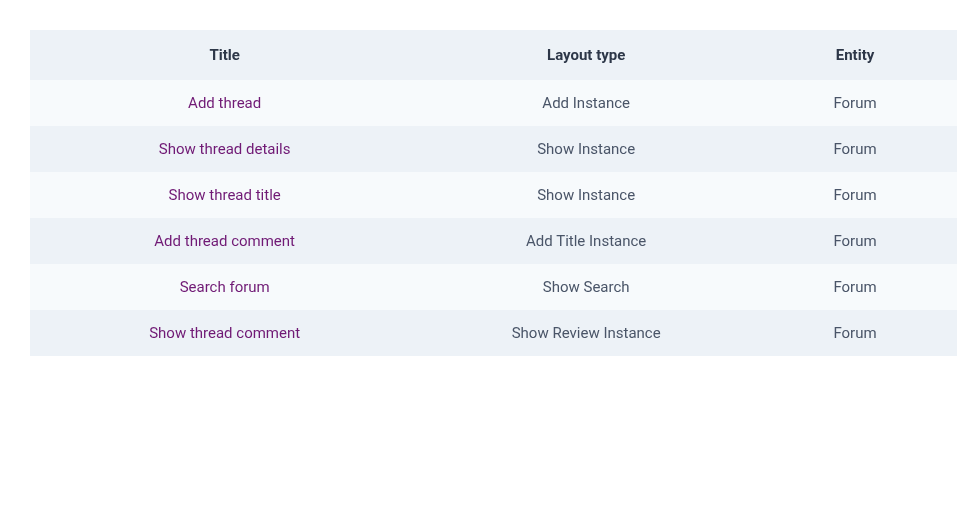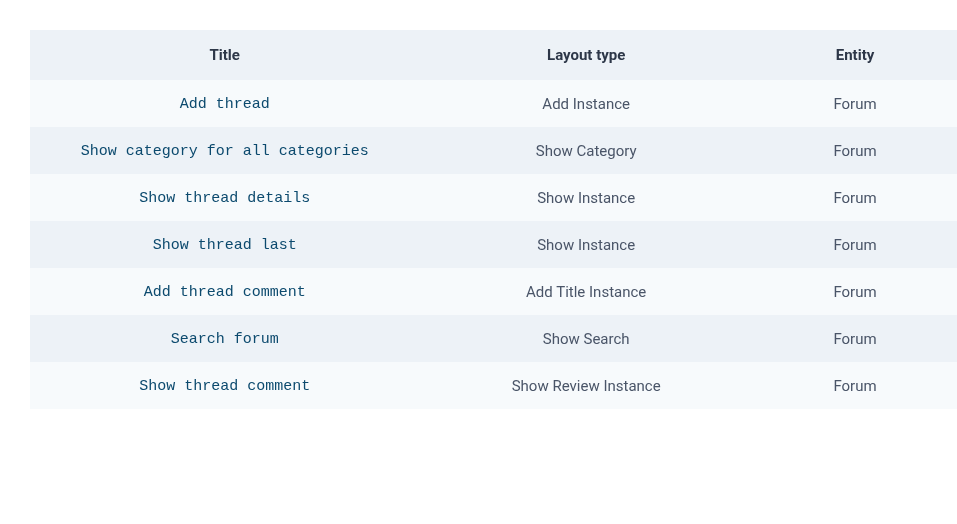--- a/index.html
+++ b/index.html
@@ -28,24 +28,23 @@
     .data-row:nth-child(even) {
       background: #edf2f7;
     }
     .data-cell {
       padding: 14px 12px;
       font-size: 15px;
       text-align: center;
       color: #4a5568;
     }
     .link {
-      color: #0c4a6e;
+      color: #701a75;
       text-decoration: none;
       cursor: pointer;
-      font-family: Liberation Mono, monospace;
     }
     .col-title { width: 42%; }
     .col-layout { width: 36%; margin-top: 32px; }
     .col-entity { width: 22%; }
   </style>
 </head>
 <body>
 
 <table class="table">
   <thead>
@@ -55,31 +54,26 @@
       <th class="header-cell col-entity">Entity</th>
     </tr>
   </thead>
   <tbody id="table-body">
   <tr class="data-row">
         <td class="data-cell col-title"><a class="link">Add thread</a></td>
         <td class="data-cell col-layout">Add Instance</td>
         <td class="data-cell col-entity">Forum</td>
       </tr>
       <tr class="data-row">
-        <td class="data-cell col-title"><a class="link">Show category for all categories</a></td>
-        <td class="data-cell col-layout">Show Category</td>
-        <td class="data-cell col-entity">Forum</td>
-      </tr>
-      <tr class="data-row">
         <td class="data-cell col-title"><a class="link">Show thread details</a></td>
         <td class="data-cell col-layout">Show Instance</td>
         <td class="data-cell col-entity">Forum</td>
       </tr>
       <tr class="data-row">
-        <td class="data-cell col-title"><a class="link">Show thread last</a></td>
+        <td class="data-cell col-title"><a class="link">Show thread title</a></td>
         <td class="data-cell col-layout">Show Instance</td>
         <td class="data-cell col-entity">Forum</td>
       </tr>
       <tr class="data-row">
         <td class="data-cell col-title"><a class="link">Add thread comment</a></td>
         <td class="data-cell col-layout">Add Title Instance</td>
         <td class="data-cell col-entity">Forum</td>
       </tr>
       <tr class="data-row">
         <td class="data-cell col-title"><a class="link">Search forum</a></td>

